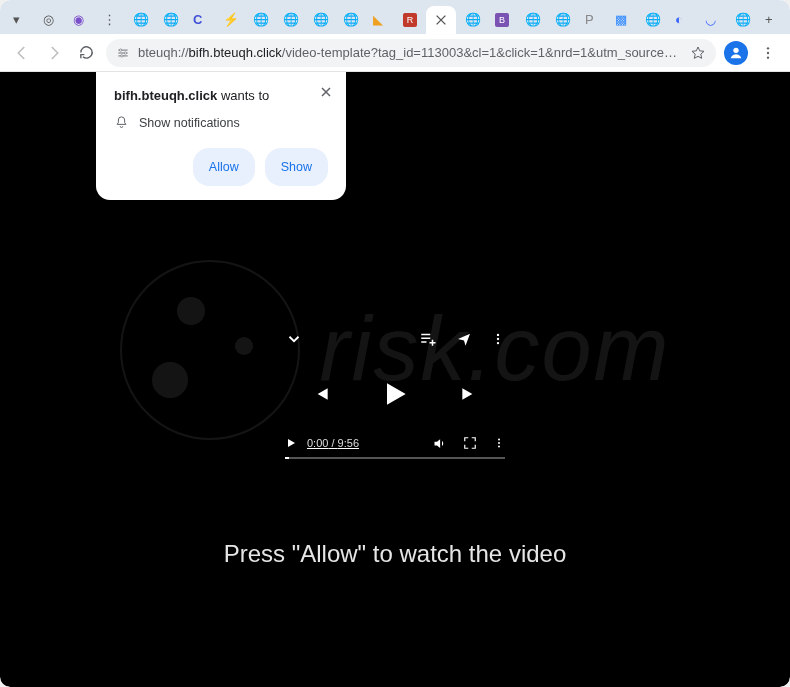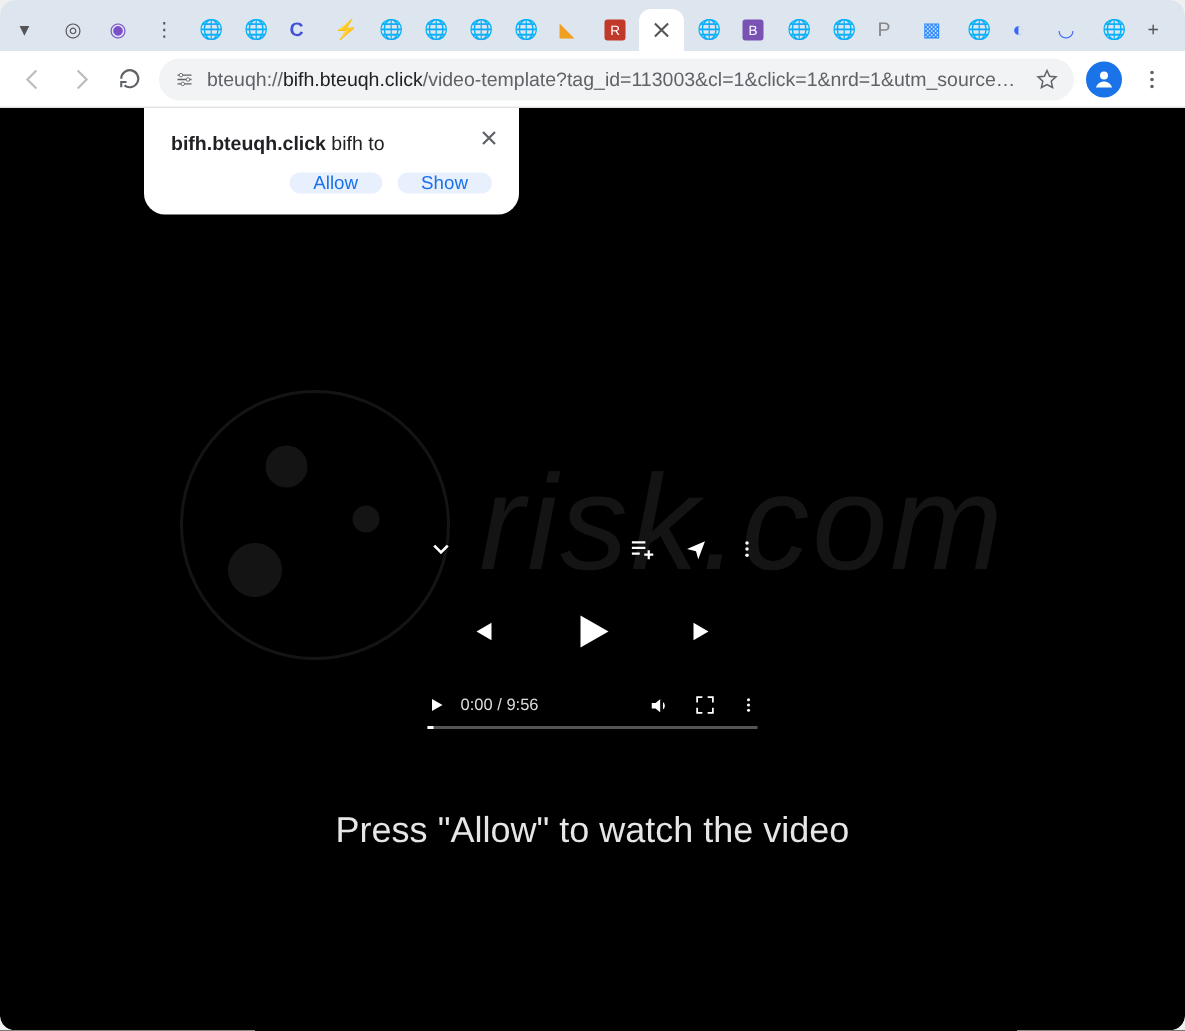--- a/index.html
+++ b/index.html
@@ -184,37 +184,38 @@
   font-size: 12.5px;
   color: #3c4043;
   margin-bottom: 18px;
 }
 .notif-actions {
   display: flex;
   justify-content: flex-end;
   gap: 10px;
 }
 .pill {
-  padding: 0 16px;
+  padding: 12px 16px;
   border-radius: 16px;
   font-size: 12.5px;
   background: #e8f0fe;
   color: #1a73e8;
   cursor: pointer;
   border: none;
 }
 
 
 .player {
   position: absolute;
   left: 50%;
-  top: 274px;
+  top: 247px;
   transform: translateX(-50%);
   width: 220px;
   color: #fff;
+  text-decoration: underline;
 }
 .player-row {
   display: flex;
   align-items: center;
   justify-content: space-between;
   height: 40px;
 }
 .p-icons-right { display: flex; gap: 18px; align-items: center; }
 .player-main {
   display: flex;
@@ -418,21 +419,29 @@
       </div>
     </div>
 
     <div class="notif">
       <div class="notif-close">
         <svg width="12" height="12" viewBox="0 0 12 12">
             <path d="M2 2 L10 10 M10 2 L2 10" stroke="#5f6368" stroke-width="1.5"></path>
           </svg>
       </div>
       <div class="notif-title">
-        <b>bifh.bteuqh.click</b><span> bifh to</span>
+        <b>bifh.bteuqh.click</b><span> wants to</span>
+      </div>
+      <div class="notif-row">
+        <span>
+          <svg width="15" height="15" viewBox="0 0 24 24">
+              <path d="M12 3a5 5 0 0 0-5 5v4l-2 3h14l-2-3V8a5 5 0 0 0-5-5z M10 18a2 2 0 0 0 4 0" fill="none" stroke="#5f6368" stroke-width="1.6"></path>
+            </svg>
+        </span>
+        <span>Show notifications</span>
       </div>
       <div class="notif-actions">
         <button class="pill">Allow</button>
         <button class="pill">Show</button>
       </div>
     </div>
 
     <div class="player">
       <div class="player-row">
         <span>

